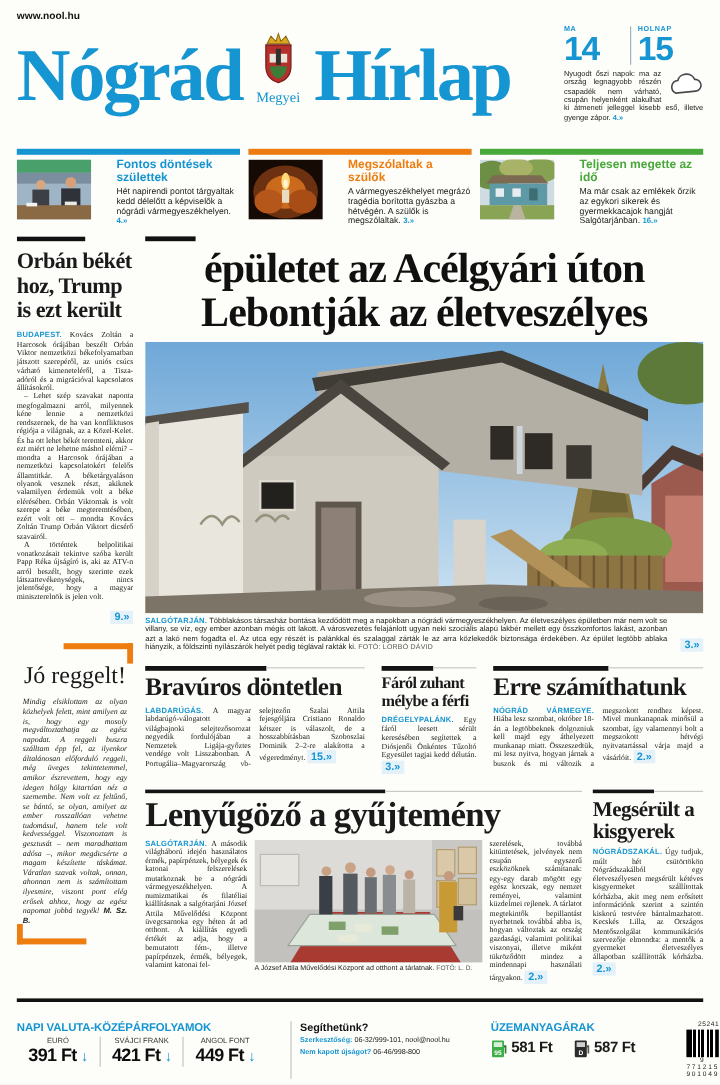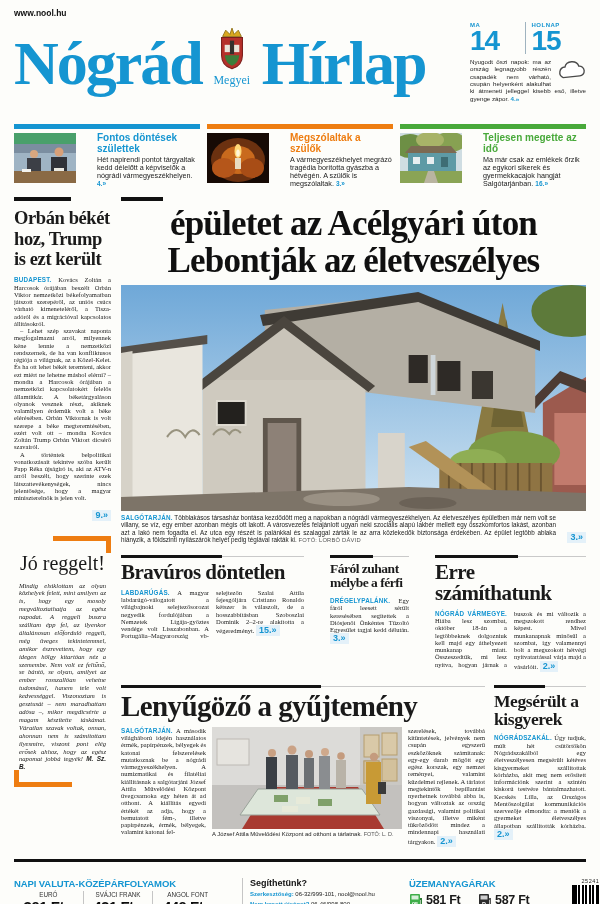--- a/index.html
+++ b/index.html
@@ -73,21 +73,21 @@
   .main-photo{display:block;width:100%;height:226px;margin-top:5px;}
   .caption{position:relative;font-size:6.3px;line-height:1.18;text-align:justify;margin-top:3px;padding-right:30px;}
   .caption .credit{color:#555;font-size:5.8px;letter-spacing:.2px;}
   .cap-ref{position:absolute;right:0;bottom:1px;}
 
   
   .rulebar{position:relative;height:4px;margin-bottom:3px;}
   .rulebar::before{content:"";position:absolute;left:0;top:0;height:3.5px;width:55%;background:#141414;}
   .rulebar::after{content:"";position:absolute;left:55%;top:1px;width:45%;height:1px;background:#c9c9c9;}
 
-  .mid-row{display:flex;gap:26px;margin-top:11px;}
+  .mid-row{display:flex;gap:14px;margin-top:11px;}
   .mid-a{flex:0 0 183px;min-width:0;}
   .mid-b{flex:0 0 79px;min-width:0;}
   .mid-c{flex:1;min-width:0;}
   .mid-title{font-family:"Liberation Serif",serif;font-weight:bold;font-size:21px;line-height:1;letter-spacing:-.5px;margin:3px 0 6px 0;}
   .mid-title.sm{font-size:13.5px;line-height:1.08;}
   .twocol{column-count:2;column-gap:7px;}
 
   .bottom-row{display:flex;gap:9px;margin-top:13px;}
   .bottom-left{flex:1;min-width:0;}
   .bottom-right{width:92px;flex-shrink:0;}

